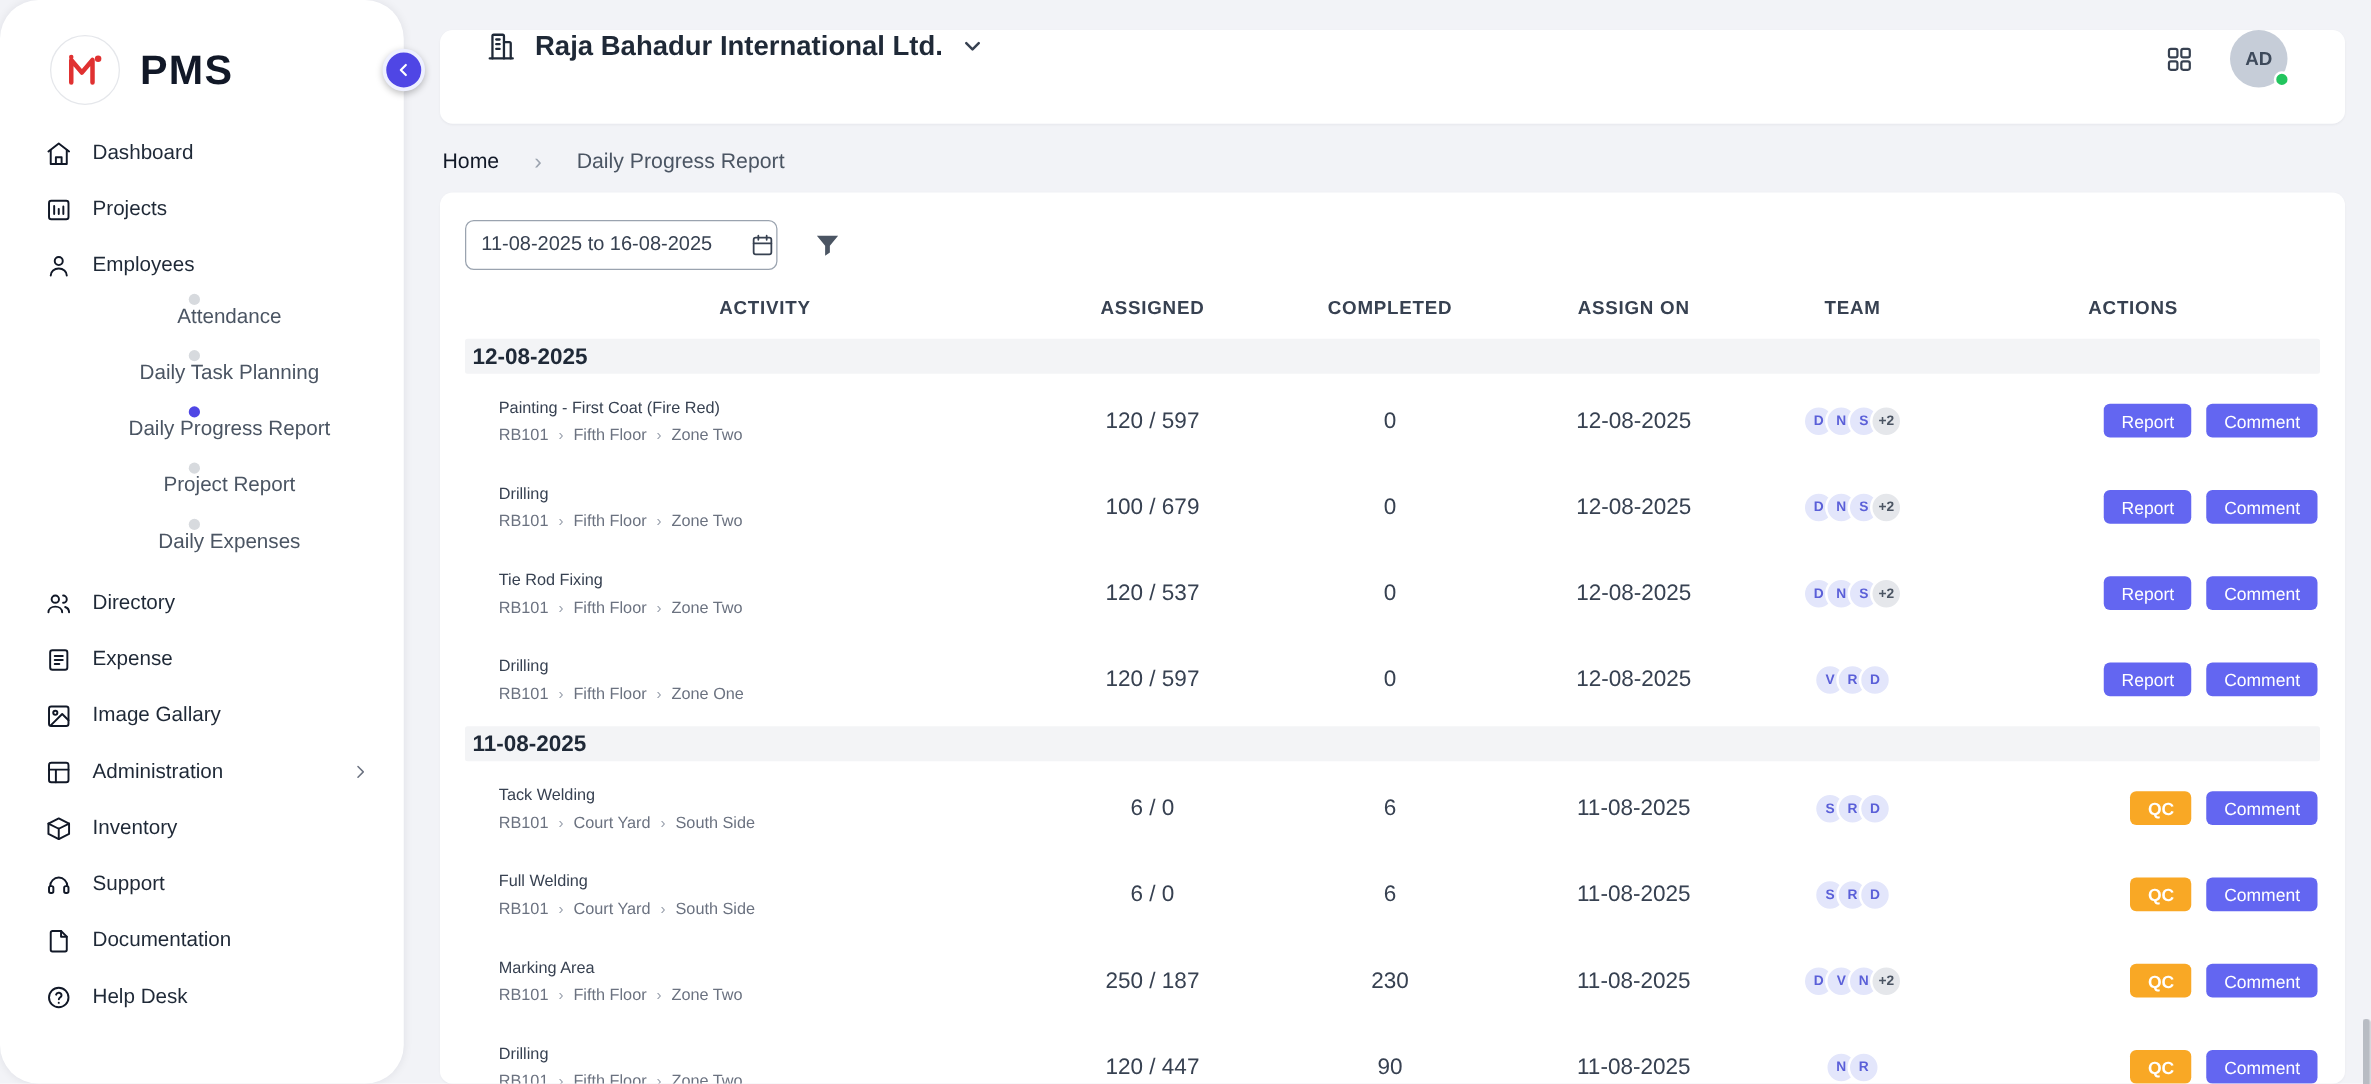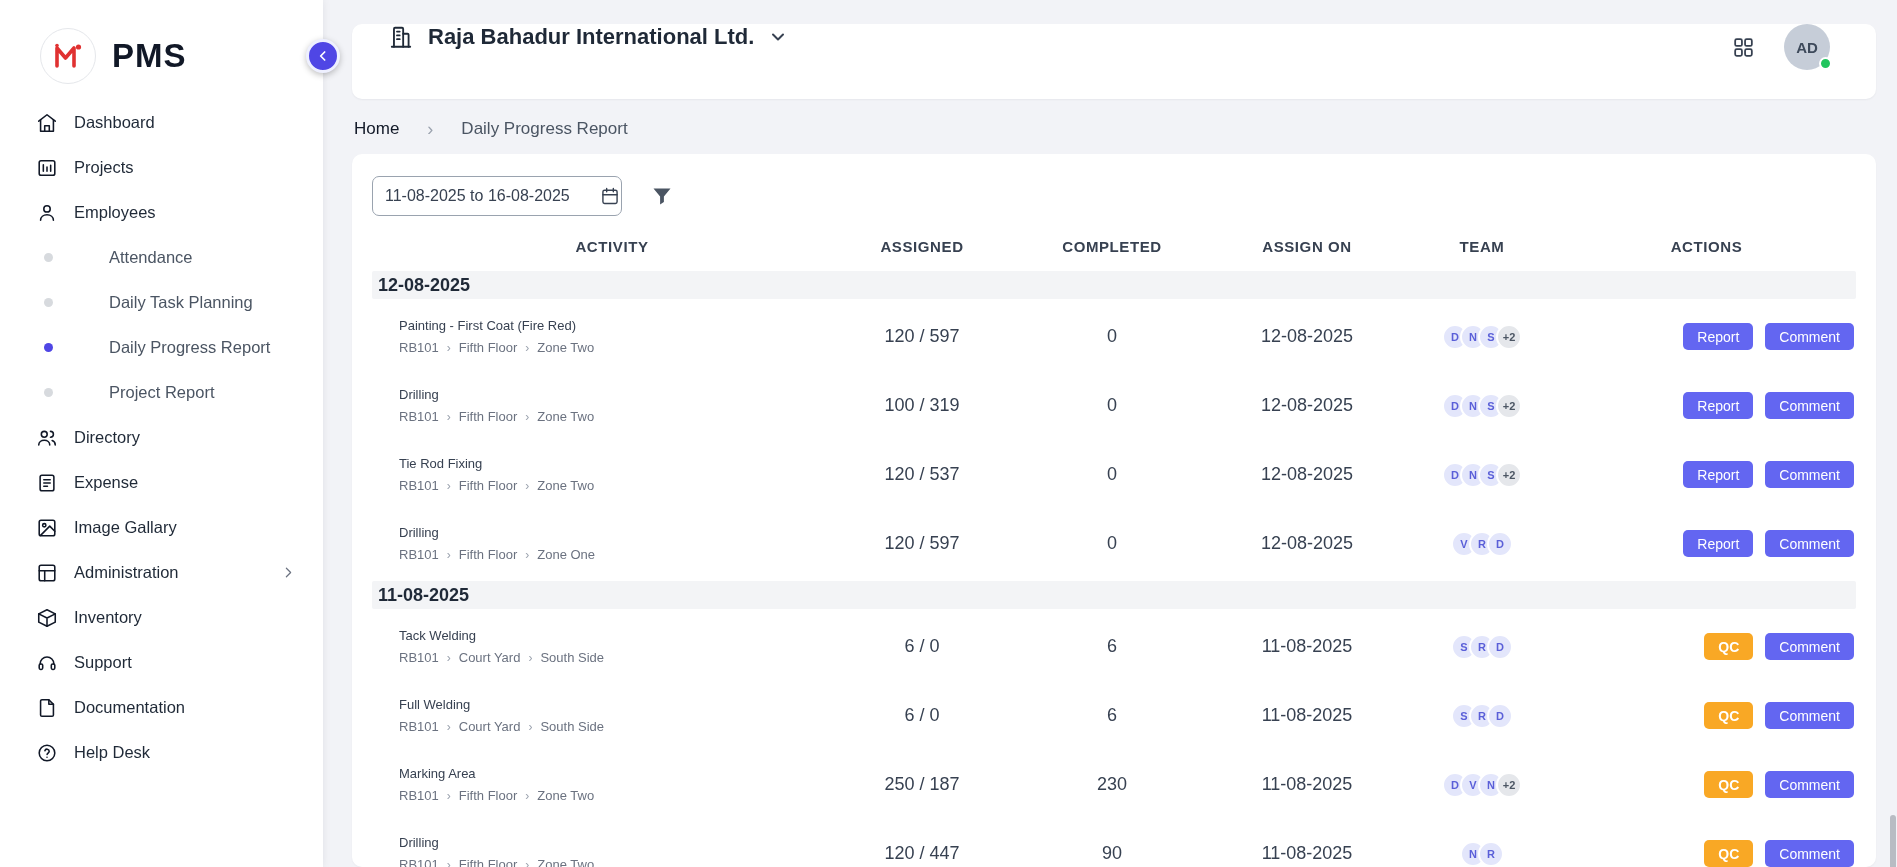--- a/index.html
+++ b/index.html
@@ -1,42 +1,42 @@
 <!DOCTYPE html>
 <html style="--primary-button: #6366f1; --qc-button: #f9a825; --active-nav-bg: #e9e7fd; --accent: #4f46e5; --logo-red: #e03131; --status-online: #22c55e;"><head>
 <meta charset="utf-8">
 <style>
   *{margin:0;padding:0;box-sizing:border-box;}
   html,body{width:1897px;height:867px;overflow:hidden;}
   body{font-family:"Liberation Sans",sans-serif;background:#f2f3f7;display:flex;color:#374151;}
 
   
   .sidebar{width:323px;min-width:323px;height:100%;background:#fff;position:relative;z-index:3;
-           box-shadow:0 0 8px rgba(15,23,42,.08);overflow:visible;}
+           box-shadow:0 0 8px rgba(15,23,42,.08);overflow:visible;border-radius:31px;}
   .logo{display:flex;align-items:center;gap:16px;padding:28px 20px 16px 40px;height:100px;}
   .logo-badge{width:56px;height:56px;border-radius:50%;border:1px solid #e5e7eb;display:flex;
               align-items:center;justify-content:center;background:#fff;}
   .logo-badge svg{width:40px;height:40px;}
   .logo-text{font-size:33px;font-weight:700;color:#111827;letter-spacing:1px;}
   .collapse-btn{position:absolute;top:39px;right:-17px;width:34px;height:34px;border-radius:50%;
                 background:var(--accent,#5a63f0);border:3px solid #eef0ff;color:#fff;display:flex;
                 align-items:center;justify-content:center;cursor:pointer;z-index:9;
                 box-shadow:0 2px 6px rgba(0,0,0,.25);}
   .collapse-btn .icon{width:16px;height:16px;}
   .sidebar nav{padding-top:0;}
   .nav-item{height:45px;display:flex;align-items:center;gap:16px;padding:0 12px 0 22px;margin:0 14px;
             color:#1f2937;font-size:16.5px;cursor:pointer;position:relative;border-radius:10px;}
   .nav-item .nav-ic{width:22px;height:22px;color:#111827;flex:none;}
   .nav-item .chev{margin-left:auto;width:17px;height:17px;color:#6b7280;}
   .nav-item.active{background:var(--active-nav-bg,#e9e7fd);color:var(--primary-button,#6366f1);}
   .nav-item.active .nav-ic,.nav-item.active .chev{color:var(--primary-button,#6366f1);}
   .accent-bar{position:absolute;right:-14px;top:2px;width:7px;height:41px;border-radius:6px 0 0 6px;
               background:var(--accent,#4f46e5);}
   .sub-item{height:45px;display:flex;align-items:center;padding-left:44px;font-size:16.5px;
-            color:#4b5563;cursor:pointer;}
+            color:#4b5563;cursor:pointer;flex-direction:column;}
   .sub-item .dot{width:9px;height:9px;border-radius:50%;background:#d7dade;margin-right:56px;flex:none;}
   .sub-item.active .dot{background:var(--accent,#4f46e5);}
 
   
   .main{flex:1;height:100%;padding:24px 21px 0 29px;display:flex;flex-direction:column;overflow:hidden;}
   .topbar{background:#fff;border-radius:10px;height:75px;display:flex;align-items:flex-start;
           padding:0 46px 0 36px;box-shadow:0 1px 2px rgba(16,24,40,.05);flex:none;}
   .company{display:flex;align-items:center;gap:14px;cursor:pointer;}
   .company .b-icon{width:26px;height:26px;color:#1f2937;}
   .company-name{font-size:22px;font-weight:600;color:#1f2937;}
@@ -152,20 +152,24 @@
         <span class="sub-label">Daily Task Planning</span>
       </div>
       <div class="sub-item active">
         <span class="dot"></span>
         <span class="sub-label">Daily Progress Report</span>
       </div>
       <div class="sub-item">
         <span class="dot"></span>
         <span class="sub-label">Project Report</span>
       </div>
+      <div class="sub-item">
+        <span class="dot"></span>
+        <span class="sub-label">Daily Expenses</span>
+      </div>
       <div class="nav-item">
         <span class="nav-ic">
           <svg viewBox="0 0 24 24">
             <circle cx="9" cy="8" r="3.2"></circle>
             <path d="M3 19.5c0-3 2.7-5 6-5s6 2 6 5"></path>
             <path d="M15.8 4.8a3.2 3.2 0 0 1 0 6.4"></path>
             <path d="M17.6 14.8c2 .7 3.4 2.4 3.4 4.7"></path>
           </svg>
         </span>
         <span class="nav-label">Directory</span>
@@ -343,21 +347,21 @@
             <div class="td act">
               <div class="act-title">Drilling</div>
               <div class="act-path">
                 <span class="pseg">RB101</span>
                 <span class="psep">›</span>
                 <span class="pseg">Fifth Floor</span>
                 <span class="psep">›</span>
                 <span class="pseg">Zone Two</span>
               </div>
             </div>
-            <div class="td">100 / 319</div>
+            <div class="td">100 / 679</div>
             <div class="td">0</div>
             <div class="td">12-08-2025</div>
             <div class="td team">
               <span class="tavatar">D</span>
               <span class="tavatar">N</span>
               <span class="tavatar">S</span>
               <span class="tavatar extra">+2</span>
             </div>
             <div class="td actions">
               <button class="btn report">Report</button>

